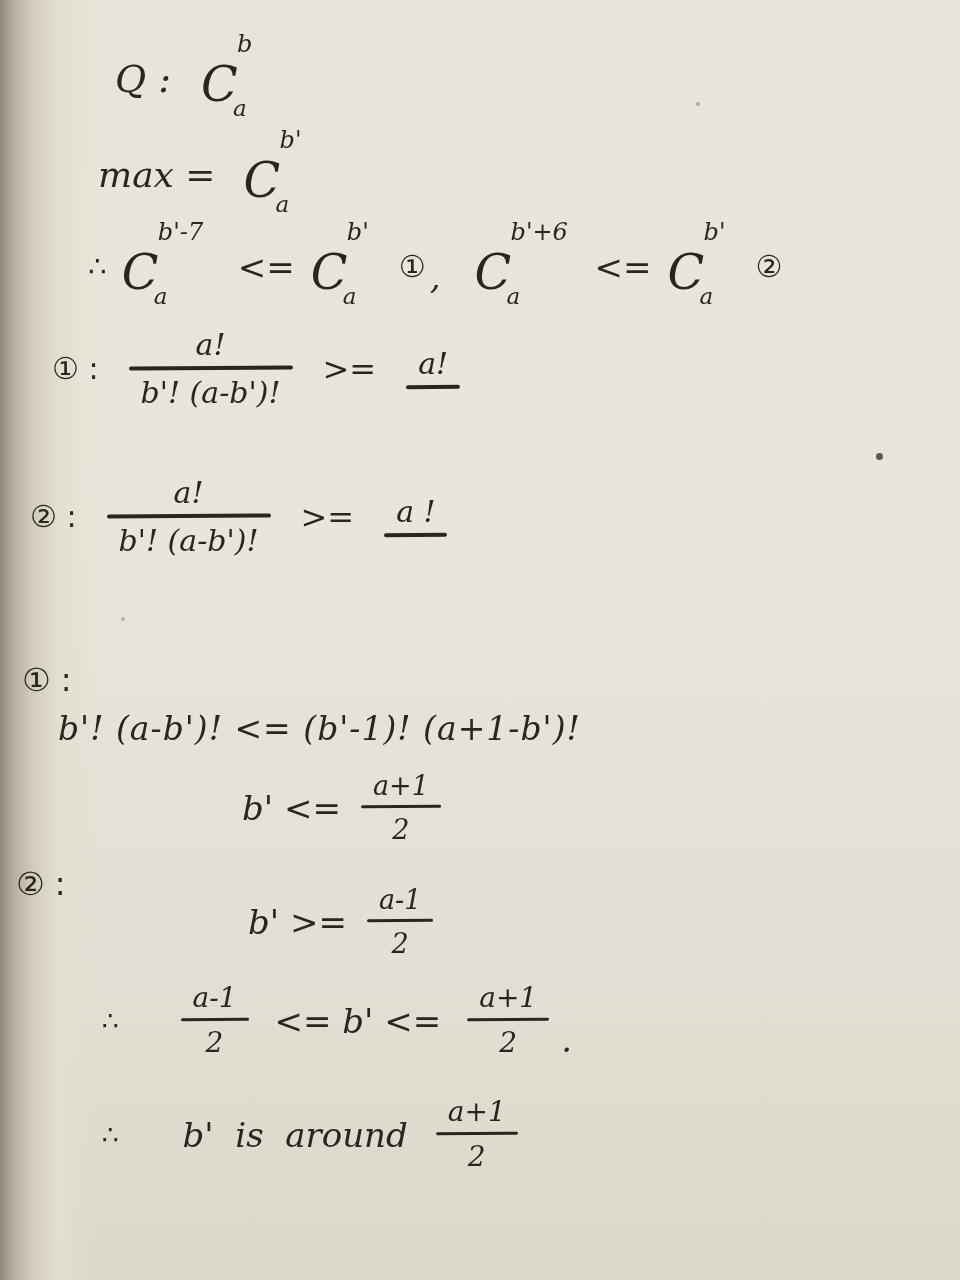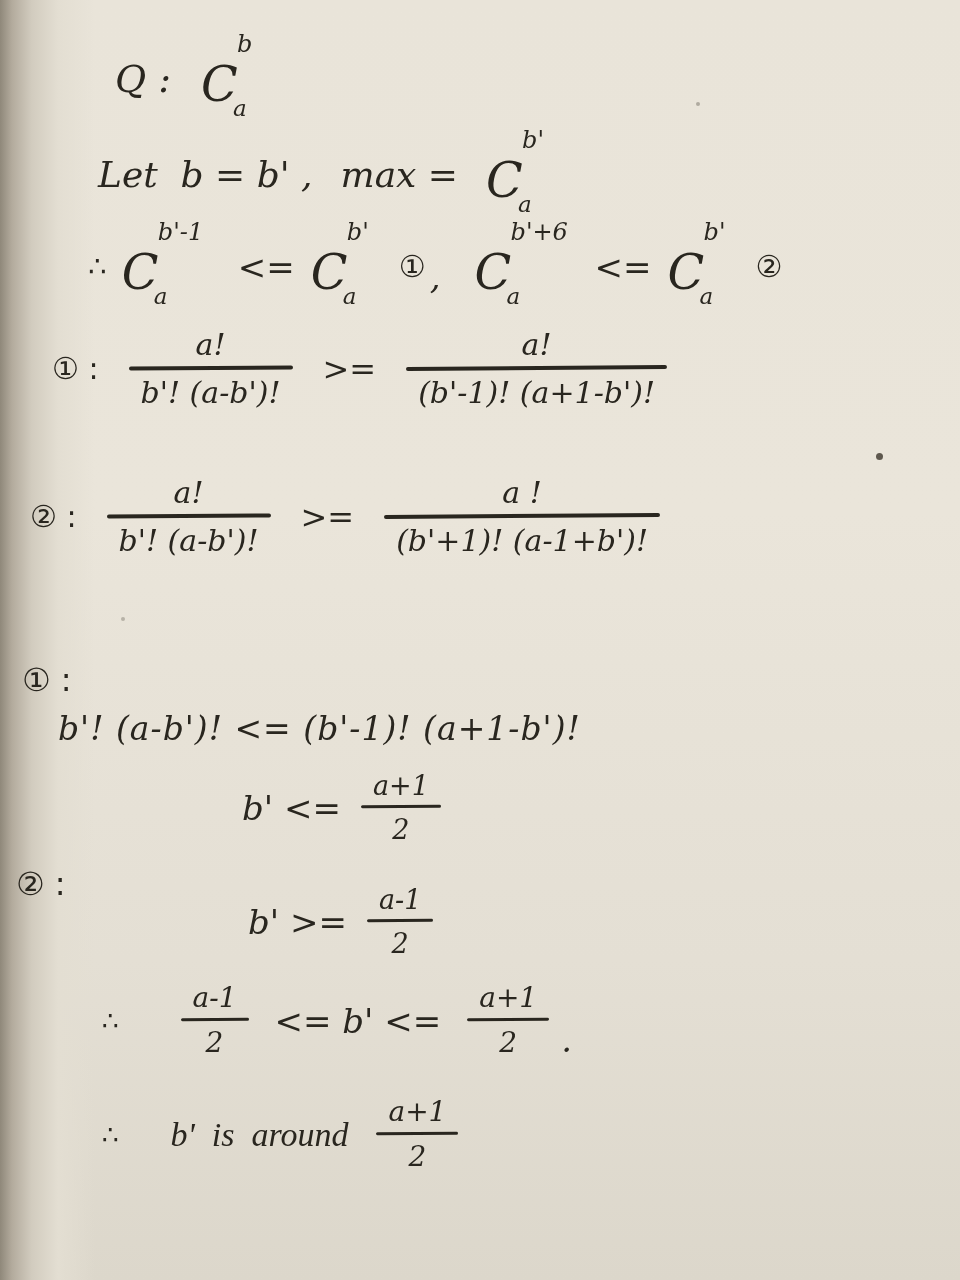--- a/index.html
+++ b/index.html
@@ -39,34 +39,33 @@
   <div class="line" style="top:52px;left:115px;gap:30px;font-size:38px;">
     <span class="t">Q :</span>
     <span class="comb">
       <span class="cbase">C</span>
       <span class="csup">b</span>
       <span class="csub">a</span>
     </span>
   </div>
 
   <div class="line" style="top:148px;left:98px;gap:28px;font-size:36px;">
-    <span class="t">Let  b = b' ,</span>
     <span class="t">max =</span>
     <span class="comb">
       <span class="cbase">C</span>
       <span class="csup">b'</span>
       <span class="csub">a</span>
     </span>
   </div>
 
   <div class="line" style="top:240px;left:88px;gap:16px;font-size:34px;">
     <span class="tsym" style="font-size:28px;">∴</span>
     <span class="comb" style="width:100px;">
       <span class="cbase">C</span>
-      <span class="csup">b'-1</span>
+      <span class="csup">b'-7</span>
       <span class="csub">a</span>
     </span>
     <span class="t">&lt;=</span>
     <span class="comb" style="width:72px;">
       <span class="cbase">C</span>
       <span class="csup">b'</span>
       <span class="csub">a</span>
     </span>
     <span class="circ" style="font-size:30px;">①</span>
     <span class="t" style="margin-left:-12px;transform:translateY(10px);">,</span>
@@ -88,36 +87,34 @@
     <span class="circ" style="font-size:30px;">① :</span>
     <span class="frac">
       <span class="num">a!</span>
       <span class="bar"></span>
       <span class="den">b'! (a-b')!</span>
     </span>
     <span class="t" style="font-size:32px;">&gt;=</span>
     <span class="frac">
       <span class="num">a!</span>
       <span class="bar"></span>
-      <span class="den">(b'-1)! (a+1-b')!</span>
     </span>
   </div>
 
   <div class="line" style="top:478px;left:30px;gap:30px;font-size:30px;">
     <span class="circ" style="font-size:30px;">② :</span>
     <span class="frac">
       <span class="num">a!</span>
       <span class="bar"></span>
       <span class="den">b'! (a-b')!</span>
     </span>
     <span class="t" style="font-size:32px;">&gt;=</span>
     <span class="frac">
       <span class="num">a !</span>
       <span class="bar"></span>
-      <span class="den">(b'+1)! (a-1+b')!</span>
     </span>
   </div>
 
   <div class="line" style="top:664px;left:22px;font-size:32px;">
     <span class="circ">① :</span>
   </div>
   <div class="line" style="top:712px;left:58px;font-size:33px;letter-spacing:1px;">
     <span class="t">b'! (a-b')! &lt;= (b'-1)! (a+1-b')!</span>
   </div>
   <div class="line" style="top:772px;left:242px;gap:20px;font-size:34px;">
@@ -152,21 +149,21 @@
     <span class="frac small" style="font-size:28px;">
       <span class="num">a+1</span>
       <span class="bar"></span>
       <span class="den">2</span>
     </span>
     <span class="t" style="align-self:flex-end;margin-left:-14px;">.</span>
   </div>
 
   <div class="line" style="top:1098px;left:102px;gap:28px;font-size:34px;">
     <span class="tsym" style="font-size:26px;">∴</span>
-    <span class="t" style="margin-left:24px;font-family:Liberation Serif, serif;">b'  is  around</span>
+    <span class="t" style="margin-left:36px;">b'  is  around</span>
     <span class="frac small" style="font-size:28px;">
       <span class="num">a+1</span>
       <span class="bar"></span>
       <span class="den">2</span>
     </span>
   </div>
 
   <div class="speck" style="left:876px;top:453px;width:7px;height:7px;opacity:.85;"></div>
   <div class="speck" style="left:696px;top:102px;width:4px;height:4px;opacity:.35;"></div>
   <div class="speck" style="left:121px;top:617px;width:4px;height:4px;opacity:.3;"></div>

